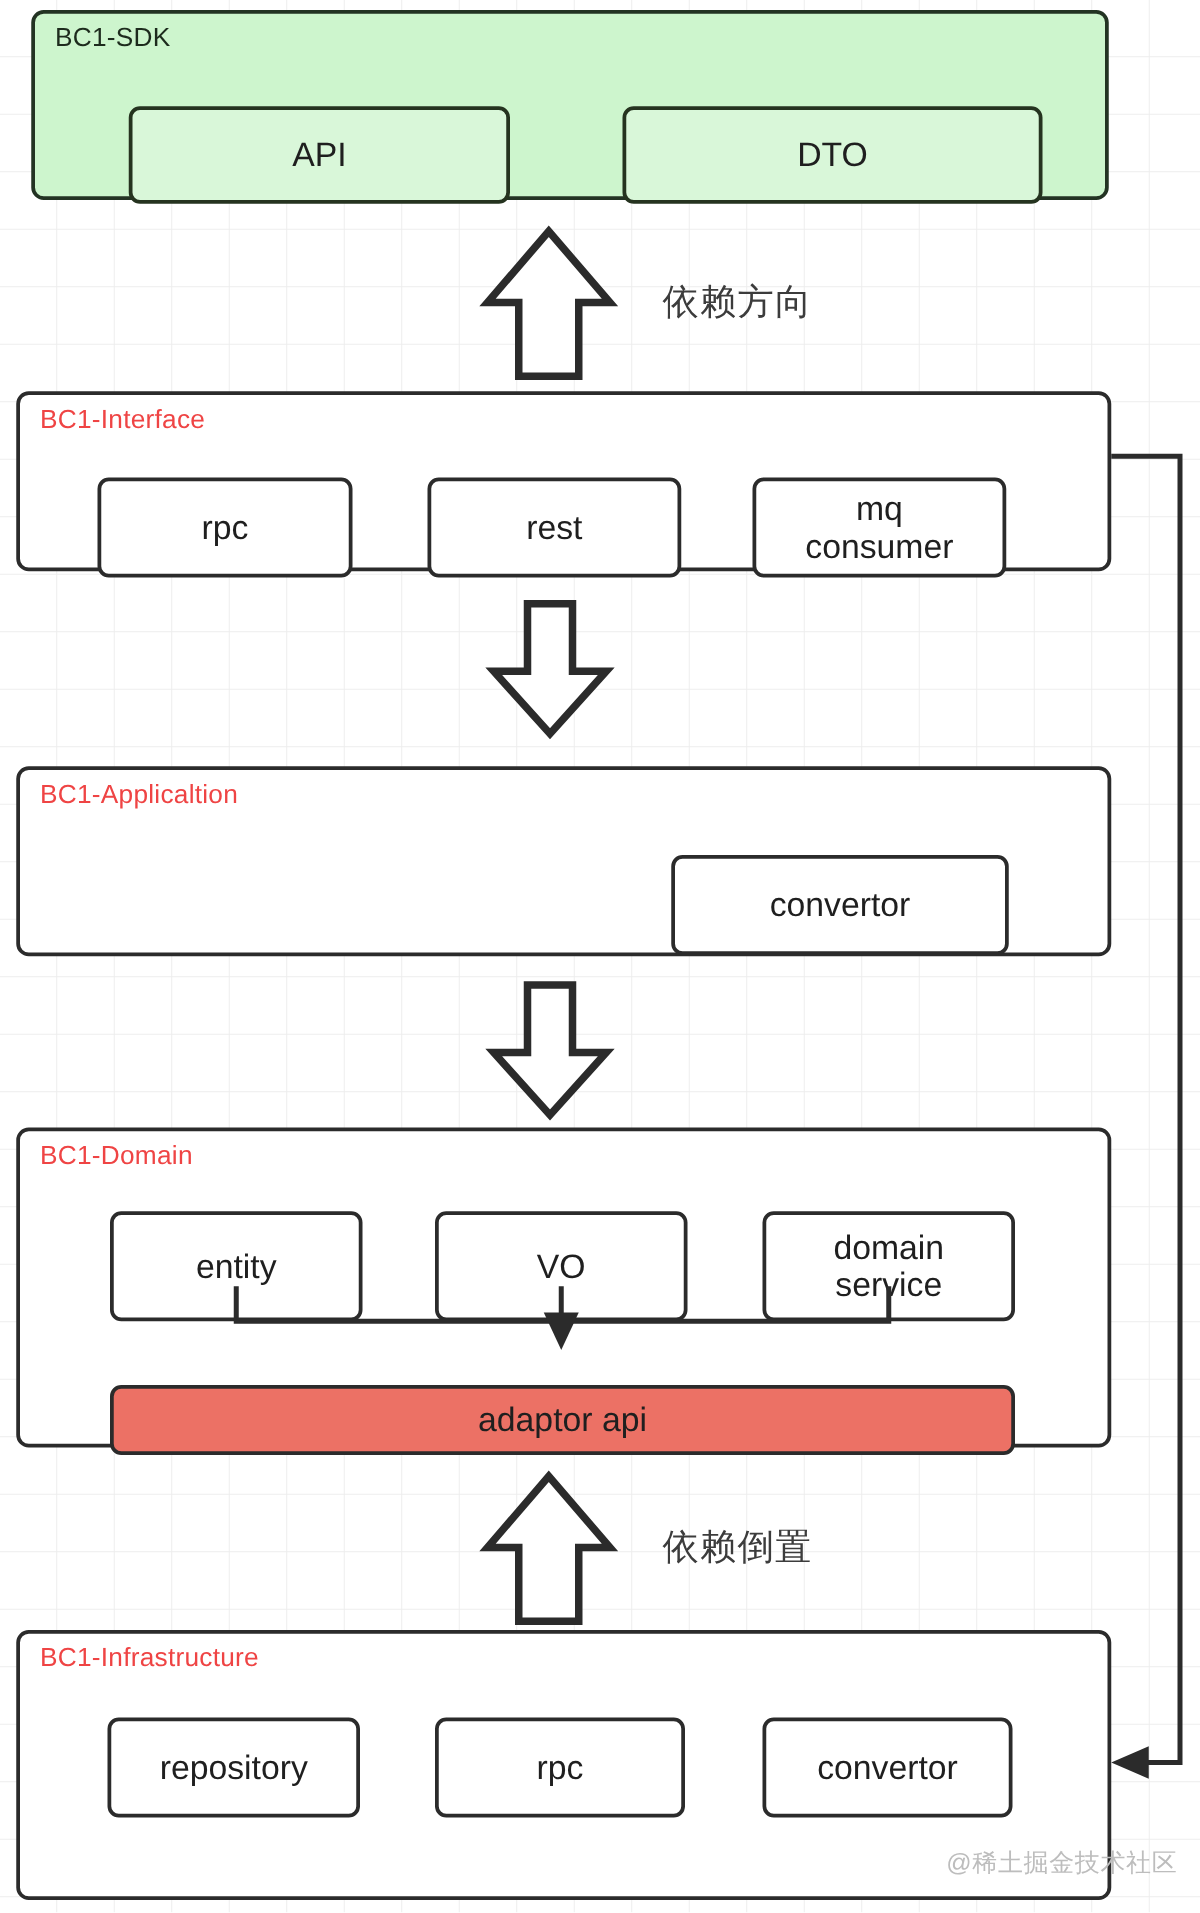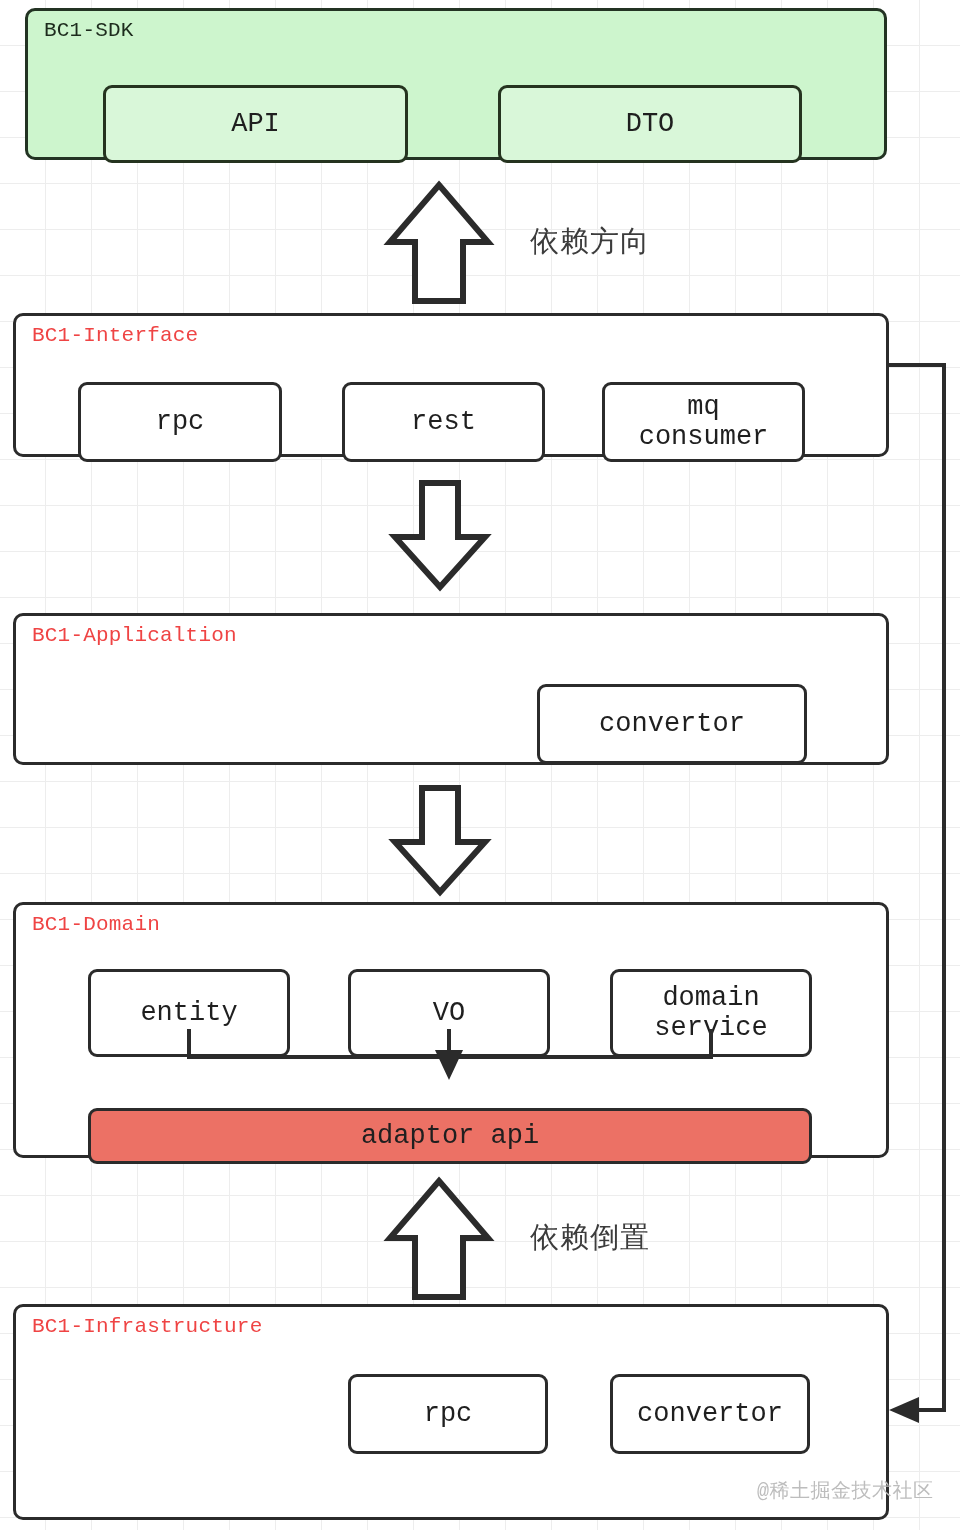--- a/index.html
+++ b/index.html
@@ -11,21 +11,21 @@
     position: relative;
     width: 960px;
     height: 1530px;
     overflow: hidden;
     background-color: #ffffff;
     background-image:
       linear-gradient(to right, #ededed 1px, transparent 1px),
       linear-gradient(to bottom, #ededed 1px, transparent 1px);
     background-size: 46px 46px;
     background-position: -1px -1px;
-    font-family: Liberation Mono, monospace;
+    font-family: Liberation Sans, sans-serif;
   }
 
   .layer {
     position: absolute;
     box-sizing: border-box;
     border: 3px solid #2b2b2b;
     border-radius: 10px;
     background: #ffffff;
   }
   .layer.sdk {
@@ -91,21 +91,21 @@
 </style>
 </head>
 <body>
 
 <div id="canvas">
 
   <div class="layer sdk" style="left:25px; top:8px; width:862px; height:152px;">
     <div class="layer-title">BC1-SDK</div>
   </div>
   <div class="node green" style="left:103px; top:57px; width:305px; height:78px;">API</div>
-  <div class="node green" style="left:498px; top:57px; width:304px; height:78px;">DTO</div>
+  <div class="node green" style="left:498px; top:57px; width:336px; height:78px;">DTO</div>
 
   <div class="big-arrow" style="left:387px; top:182px;">
     <svg width="104" height="122" viewBox="0 0 104 122">
       <polygon points="52,3 101,60 76,60 76,119 28,119 28,60 3,60" fill="#ffffff" stroke="#2b2b2b" stroke-width="6" stroke-linejoin="miter"></polygon>
     </svg>
   </div>
   <div class="arrow-label" style="left:530px; top:222px;">依赖方向</div>
 
   <div class="layer" style="left:13px; top:313px; width:876px; height:144px;">
     <div class="layer-title">BC1-Interface</div>
@@ -155,20 +155,21 @@
   <div class="big-arrow" style="left:387px; top:1178px;">
     <svg width="104" height="122" viewBox="0 0 104 122">
       <polygon points="52,3 101,60 76,60 76,119 28,119 28,60 3,60" fill="#ffffff" stroke="#2b2b2b" stroke-width="6" stroke-linejoin="miter"></polygon>
     </svg>
   </div>
   <div class="arrow-label" style="left:530px; top:1218px;">依赖倒置</div>
 
   <div class="layer" style="left:13px; top:1304px; width:876px; height:216px;">
     <div class="layer-title">BC1-Infrastructure</div>
   </div>
+  <div class="node" style="left:86px; top:1346px; width:202px; height:80px;">repository</div>
   <div class="node" style="left:348px; top:1346px; width:200px; height:80px;">rpc</div>
   <div class="node" style="left:610px; top:1346px; width:200px; height:80px;">convertor</div>
 
   <svg class="connector">
     <path d="M 889 365 L 944 365 L 944 1410 L 912 1410" fill="none" stroke="#2b2b2b" stroke-width="4" stroke-linejoin="miter"></path>
     <polygon points="889,1410 919,1397 919,1423" fill="#2b2b2b"></polygon>
   </svg>
 
   <div class="watermark" style="left:757px; top:1477px;">@稀土掘金技术社区</div>
 

